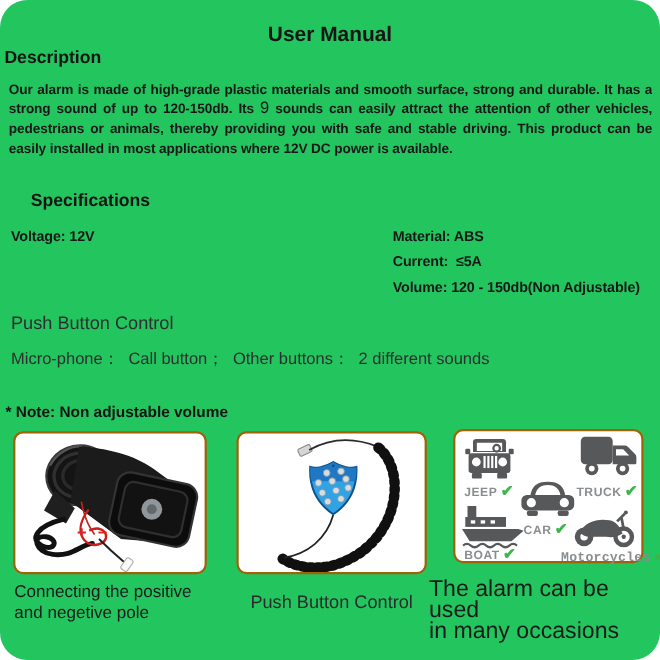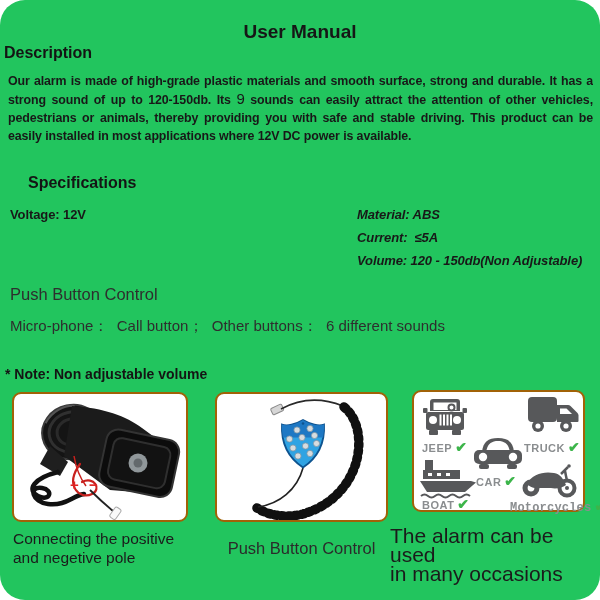--- a/index.html
+++ b/index.html
@@ -15,21 +15,21 @@
   .desc-h{left:4px;top:44px;}
   .spec-h{left:10px;top:174px;margin-left:18px;}
   .body-par{
     position:absolute;left:8px;top:72px;width:585px;max-height:92px;overflow:hidden;
     margin:0;font-size:12.4px;font-weight:700;line-height:18px;text-align:justify;
     letter-spacing:-0.1px;color:#181818;
   }
   .num9{font-weight:400;font-size:15px;}
   .spec-col{position:absolute;top:203px;}
   .spec-col.leftcol{left:10px;}
-  .spec-col.rightcol{left:357px;font-style:italic;}
+  .spec-col.rightcol{left:357px;}
   .spec-line{
     font-size:13px;font-weight:700;line-height:23px;color:#181818;
     white-space:pre;letter-spacing:-0.1px;
   }
   .pbc-h{position:absolute;left:10px;top:285px;font-size:16.5px;font-weight:400;color:#2e2e2e;}
   .micro{position:absolute;left:10px;top:317px;font-size:15px;font-weight:400;color:#2e2e2e;white-space:pre;}
   .note{position:absolute;left:5px;top:366px;font-size:14px;font-weight:700;color:#141414;}
   .fig{
     position:absolute;background:#fff;border:2px solid #a16207;border-radius:9px;box-sizing:border-box;
   }
@@ -70,21 +70,21 @@
   <div class="spec-col leftcol">
     <div class="spec-line">Voltage: 12V</div>
   </div>
   <div class="spec-col rightcol">
     <div class="spec-line">Material: ABS</div>
     <div class="spec-line">Current:  ≤5A</div>
     <div class="spec-line">Volume: 120 - 150db(Non Adjustable)</div>
   </div>
 
   <div class="pbc-h">Push Button Control</div>
-  <div class="micro">Micro-phone：  Call button；  Other buttons：  6 different sounds</div>
+  <div class="micro">Micro-phone：  Call button；  Other buttons：  2 different sounds</div>
 
   <div class="note">* Note: Non adjustable volume</div>
 
   <div class="fig box1">
     <svg width="172" height="126" viewBox="0 0 172 126">
 
       <g transform="rotate(-12 58 38)">
         <ellipse cx="58" cy="38" rx="30" ry="27" fill="#141414"></ellipse>
         <ellipse cx="58" cy="38" rx="30" ry="27" fill="none" stroke="#3a3a3a" stroke-width="2"></ellipse>
         <ellipse cx="58" cy="38" rx="23" ry="20" fill="none" stroke="#303030" stroke-width="3"></ellipse>

